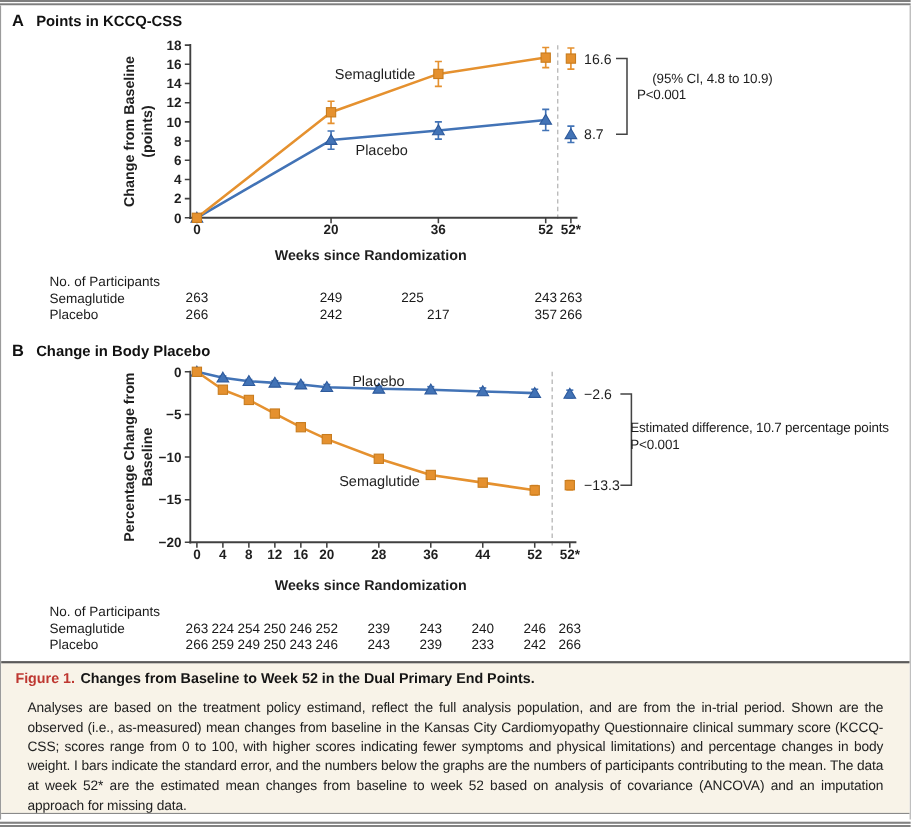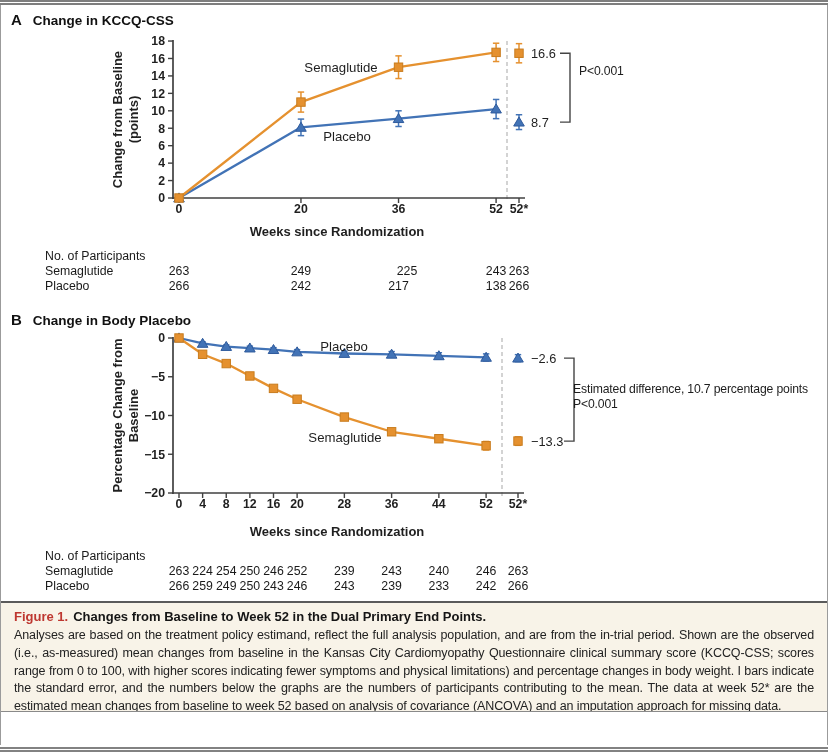--- a/index.html
+++ b/index.html
@@ -23,42 +23,42 @@
   .panel-name{font-size:13.5px;font-weight:700;color:#111;}
   .chart-svg{position:absolute;left:0;top:0;display:block;overflow:visible;}
   .annot{position:absolute;font-size:12.2px;letter-spacing:-0.15px;line-height:15.3px;color:#1d1d1d;}
   .annot .l2{padding-left:14px;}
   .participants{position:absolute;left:0;right:0;font-size:12.3px;color:#1a1a1a;}
   .part-title{position:absolute;left:44px;top:0;font-weight:400;}
   .part-row{position:absolute;left:0;right:0;height:15px;}
   .part-label{position:absolute;left:44px;top:0;}
   .nums{position:absolute;left:0;right:0;top:0;height:15px;}
   .pnum{position:absolute;top:0;transform:translateX(-50%);white-space:nowrap;}
-  .caption{position:absolute;left:0;right:0;top:596px;height:111px;background:#f8f3e8;border-top:2px solid #5a5a5a;border-bottom:1px solid #8a8a8a;box-sizing:border-box;padding:6px 13px 4px 13px;overflow:hidden;}
+  .caption{position:absolute;left:0;right:0;top:596px;height:139px;background:#f8f3e8;border-top:2px solid #5a5a5a;border-bottom:1px solid #8a8a8a;box-sizing:border-box;padding:6px 13px 4px 13px;overflow:hidden;}
   .cap-head{margin:0 0 3px 0;font-size:13px;font-weight:700;color:#151515;}
   .cap-label{color:#be3730;}
   .cap-title{margin-left:5px;}
-  .cap-body{margin:0;font-size:12.5px;line-height:1.42;letter-spacing:-0.1px;color:#222;text-align:justify;}
+  .cap-body{margin:11px;font-size:12.5px;line-height:1.42;letter-spacing:-0.1px;color:#222;text-align:justify;}
 </style>
 </head>
 <body>
 
 <div class="fig-frame">
   <div class="bar-top">
       <div class="b1"></div>
       <div class="b2"></div>
       <div class="b3"></div>
     </div>
 
   <div class="fig-body">
 
     <section class="panel" id="panelA">
       <div class="panel-title">
         <span class="panel-letter">A</span>
-        <span class="panel-name">Change in KCCQ-CSS</span>
+        <span class="panel-name">Points in KCCQ-CSS</span>
       </div>
       <svg class="chart-svg" width="826" height="300">
           <line x1="506" y1="36.03999999999999" x2="506" y2="197" stroke="#bcbcbc" stroke-width="1.3" stroke-dasharray="4,3"></line>
           <line x1="172" y1="35.03999999999999" x2="172" y2="194" stroke="#404040" stroke-width="1.7"></line>
           <line x1="171" y1="193" x2="524" y2="193" stroke="#404040" stroke-width="1.7"></line>
           <line x1="167" y1="193" x2="172" y2="193" stroke="#404040" stroke-width="1.4"></line>
           <text x="164" y="197.3" font-size="12.3" font-weight="700" text-anchor="end" fill="#1f1f1f" font-family="&quot;Liberation Sans&quot;, sans-serif">0</text>
           <line x1="167" y1="175.56" x2="172" y2="175.56" stroke="#404040" stroke-width="1.4"></line>
           <text x="164" y="179.86" font-size="12.3" font-weight="700" text-anchor="end" fill="#1f1f1f" font-family="&quot;Liberation Sans&quot;, sans-serif">2</text>
           <line x1="167" y1="158.12" x2="172" y2="158.12" stroke="#404040" stroke-width="1.4"></line>
@@ -132,41 +132,42 @@
           <rect x="490.896" y="43.176" width="8.4" height="8.4" fill="#e5912f" stroke="#c87c1e" stroke-width="1"></rect>
           <line x1="518" y1="38.65599999999998" x2="518" y2="57.839999999999975" stroke="#e5912f" stroke-width="1.5"></line>
           <line x1="514.8" y1="38.65599999999998" x2="521.2" y2="38.65599999999998" stroke="#e5912f" stroke-width="1.5"></line>
           <line x1="514.8" y1="57.839999999999975" x2="521.2" y2="57.839999999999975" stroke="#e5912f" stroke-width="1.5"></line>
           <rect x="513.8" y="44.04799999999999" width="8.4" height="8.4" fill="#e5912f" stroke="#c87c1e" stroke-width="1"></rect>
           <text x="530" y="52.74799999999999" font-size="12.8" font-weight="400" text-anchor="start" fill="#1f1f1f" font-family="&quot;Liberation Sans&quot;, sans-serif">16.6</text>
           <text x="340" y="67" font-size="13.2" font-weight="400" text-anchor="middle" fill="#1f1f1f" font-family="&quot;Liberation Sans&quot;, sans-serif">Semaglutide</text>
           <path d="M 559 48.24799999999999 L 569 48.24799999999999 L 569 117.136 L 559 117.136" fill="none" stroke="#444" stroke-width="1.4"></path>
         </svg>
       <div class="annot" style="left:578px;top:59px;">
+        <div class="l2">(95% CI, 4.8 to 10.9)</div>
         <div class="l3">P&lt;0.001</div>
       </div>
       <div class="participants" style="top:244px;height:48px;">
         <div class="part-title">No. of Participants</div>
         <div class="part-row" style="top:15px;">
           <span class="part-label">Semaglutide</span>
           <span class="nums">
               <span class="pnum" style="left: 178px;">263</span>
               <span class="pnum" style="left: 299.96px;">249</span>
-              <span class="pnum" style="left: 406px;">225</span>
+              <span class="pnum" style="left: 374px;">225</span>
               <span class="pnum" style="left: 495.096px;">243</span>
               <span class="pnum" style="left: 518px;">263</span>
             </span>
         </div>
         <div class="part-row" style="top:30px;">
           <span class="part-label">Placebo</span>
           <span class="nums">
               <span class="pnum" style="left: 178px;">266</span>
               <span class="pnum" style="left: 299.96px;">242</span>
               <span class="pnum" style="left: 397.528px;">217</span>
-              <span class="pnum" style="left: 495.096px;">138</span>
+              <span class="pnum" style="left: 495.096px;">357</span>
               <span class="pnum" style="left: 518px;">266</span>
             </span>
         </div>
       </div>
     </section>
 
     <section class="panel" id="panelB">
       <div class="panel-title">
         <span class="panel-letter">B</span>
         <span class="panel-name">Change in Body Placebo</span>

